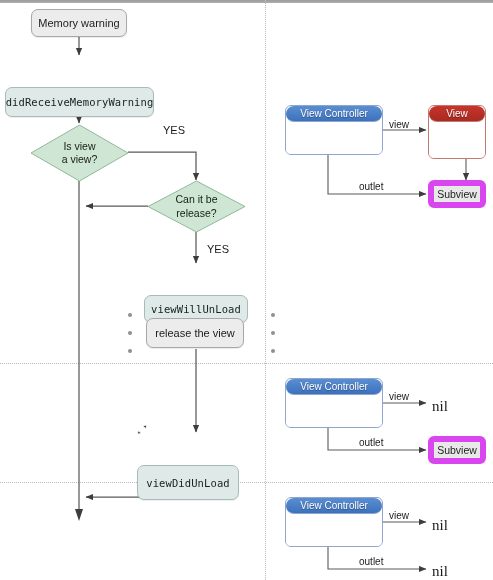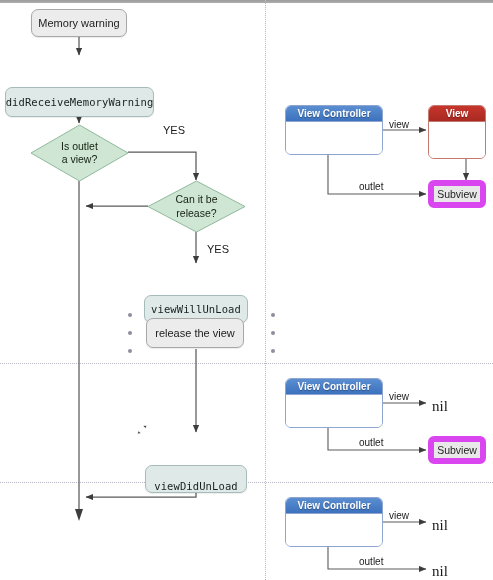--- a/index.html
+++ b/index.html
@@ -41,22 +41,22 @@
 
   
   .edge-label{position:absolute;font-size:11px;color:#1a1a1a;}
 
   
   .uml-card{position:absolute;box-sizing:border-box;border-radius:6px;
     background:#ffffff;overflow:hidden;}
   .uml-card.blue{border:1px solid #8ea6cf;}
   .uml-card.red{border:1px solid #c4796f;}
   .uml-head{height:15px;line-height:15px;text-align:center;
-    font-size:10px;font-weight:bold;color:#ffffff;
-    text-shadow:0 1px 1px rgba(0,0,0,.35);}
+    font-size:10px;font-weight:normal;color:#ffffff;
+    text-shadow:0 1px 1px rgba(0,0,0,.35);border-radius:8px;}
   .uml-head.blue{background:linear-gradient(to bottom,#5b8ed0,#3c72be);
     border-bottom:1px solid #8ea6cf;}
   .uml-head.red{background:linear-gradient(to bottom,#c6352b,#a92a21);
     border-bottom:1px solid #c4796f;}
   .uml-body{background:#fff;}
 
   .plain-box{position:absolute;box-sizing:border-box;
     background:#e8e8e8;border:6px solid #d946ef;border-radius:6px;
     display:flex;align-items:center;justify-content:center;
     font-size:10.5px;color:#1d1d1d;}
@@ -127,30 +127,30 @@
   </div>
 
   <div class="node node-code" style="left:144px;top:266px;width:104px;height:28px;">
     <span>viewWillUnLoad</span>
   </div>
 
   <div class="node node-plain" style="left:146px;top:318px;width:98px;height:30px;">
     <span>release the view</span>
   </div>
 
-  <div class="node node-code" style="left:145px;top:436px;width:102px;height:28px;align-items:flex-end;">
+  <div class="node node-code" style="left:137px;top:436px;width:102px;height:35px;">
     <span>viewDidUnLoad</span>
   </div>
 
   <div class="diamond-wrap" style="left:30px;top:124px;width:99px;height:58px;">
     <svg width="99" height="58">
       <polygon points="49.5,1 98,29 49.5,57 1,29" fill="#cfe6d5" stroke="#8fb99a" stroke-width="1"></polygon>
     </svg>
     <div class="diamond-label">
-      <span>Is outlet</span>
+      <span>Is view</span>
       <span>a view?</span>
     </div>
   </div>
 
   <div class="diamond-wrap" style="left:147px;top:180px;width:99px;height:53px;">
     <svg width="99" height="53">
       <polygon points="49.5,1 98,26.5 49.5,52 1,26.5" fill="#cfe6d5" stroke="#8fb99a" stroke-width="1"></polygon>
     </svg>
     <div class="diamond-label">
       <span>Can it be</span>

